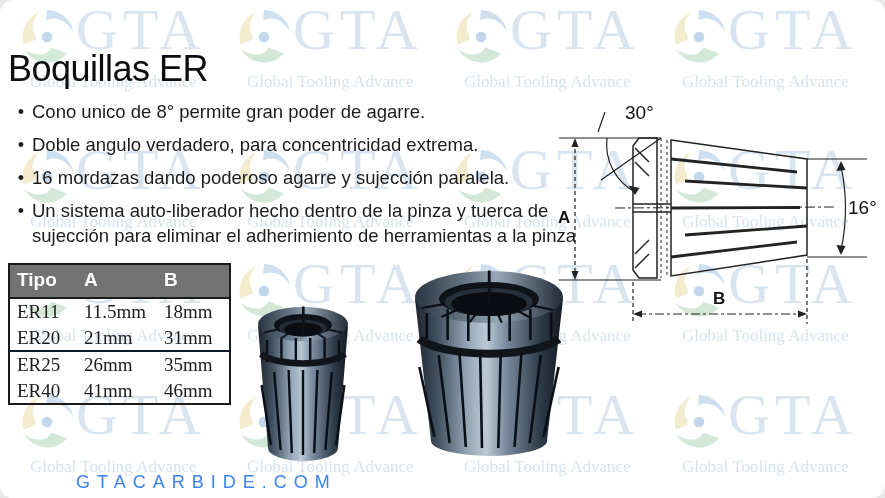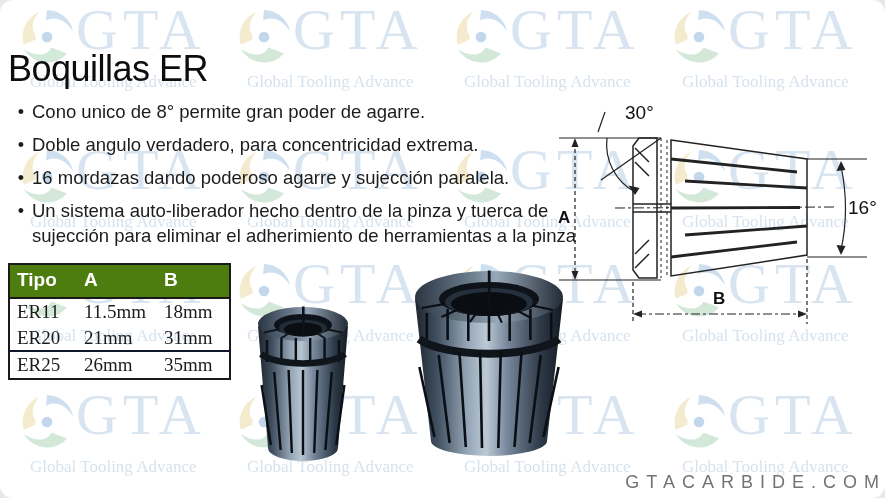--- a/index.html
+++ b/index.html
@@ -47,21 +47,21 @@
     padding:0 0 0 7px;height:25.5px;line-height:25.5px;white-space:nowrap;font-family:Liberation Serif, serif;
   }
   #size-table tr.sep td{border-bottom:2px solid #0f172a;}
   
   #small-collet{position:absolute;z-index:1;left:250px;top:290px;}
   #large-collet{position:absolute;z-index:1;left:405px;top:255px;}
   #diagram{position:absolute;z-index:2;left:545px;top:92px;}
   #diagram text{font-family:"Liberation Sans",sans-serif;fill:#111;}
   #footer{
     position:absolute;z-index:1;left:76px;top:472px;width:810px;
-    text-align:right;font-size:18px;letter-spacing:7px;color:#737373;
+    text-align:left;font-size:18px;letter-spacing:7px;color:#3b82f6;
   }
 </style>
 </head>
 <body>
 
 <div id="canvas">
 
   <div id="wm-layer">
       <div class="wm" style="left: 18px; top: 8px;">
     <svg class="wm-logo" viewBox="0 0 60 60">
@@ -262,41 +262,46 @@
       </li>
     </ul>
 
   <table id="size-table">
     <colgroup>
         <col class="c1">
         <col class="c2">
         <col class="c3">
       </colgroup>
     <thead>
-      <tr style="background: #4d7c0f;">
+      <tr style="background: #737373;">
         <th>Tipo</th>
         <th>A</th>
         <th>B</th>
       </tr>
     </thead>
     <tbody>
         <tr>
           <td>ER11</td>
           <td>11.5mm</td>
           <td>18mm</td>
         </tr>
         <tr class="sep">
           <td>ER20</td>
           <td>21mm</td>
           <td>31mm</td>
         </tr>
         <tr>
           <td>ER25</td>
           <td>26mm</td>
           <td>35mm</td>
+        </tr>
+        <tr>
+          <td>ER40</td>
+          <td>41mm</td>
+          <td>46mm</td>
         </tr>
       </tbody>
   </table>
 
   <svg id="small-collet" width="106" height="178" viewBox="0 0 106 178">
     <defs>
       <linearGradient id="mS" x1="0" y1="0" x2="1" y2="0">
         <stop offset="0" stop-color="#1d242e"></stop>
           <stop offset="0.15" stop-color="#3e4c5c"></stop>
         <stop offset="0.35" stop-color="#8fa1b2"></stop>

